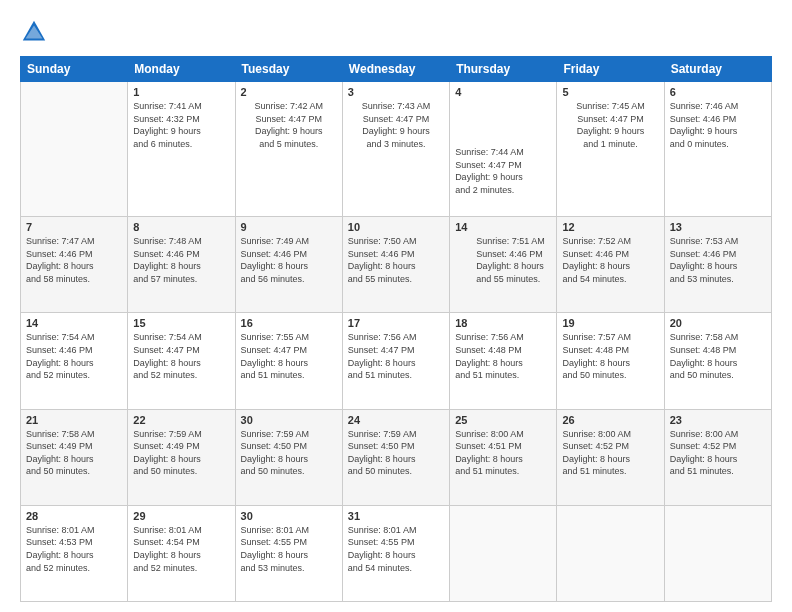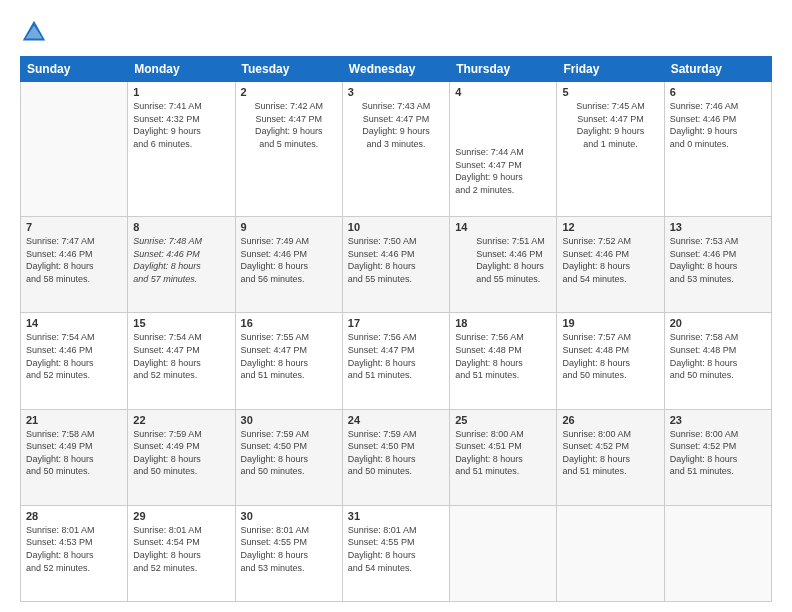--- a/index.html
+++ b/index.html
@@ -190,21 +190,21 @@
         <tr>
           <td>
             <span class="day-number">7</span>
             <div class="day-info" style="white-space: pre-line;">Sunrise: 7:47 AM
 Sunset: 4:46 PM
 Daylight: 8 hours
 and 58 minutes.</div>
           </td>
           <td>
             <span class="day-number">8</span>
-            <div class="day-info" style="white-space: pre-line; font-style: italic;">Sunrise: 7:48 AM
+            <div class="day-info" style="white-space: pre-line;">Sunrise: 7:48 AM
 Sunset: 4:46 PM
 Daylight: 8 hours
 and 57 minutes.</div>
           </td>
           <td>
             <span class="day-number">9</span>
             <div class="day-info" style="white-space: pre-line;">Sunrise: 7:49 AM
 Sunset: 4:46 PM
 Daylight: 8 hours
 and 56 minutes.</div>

